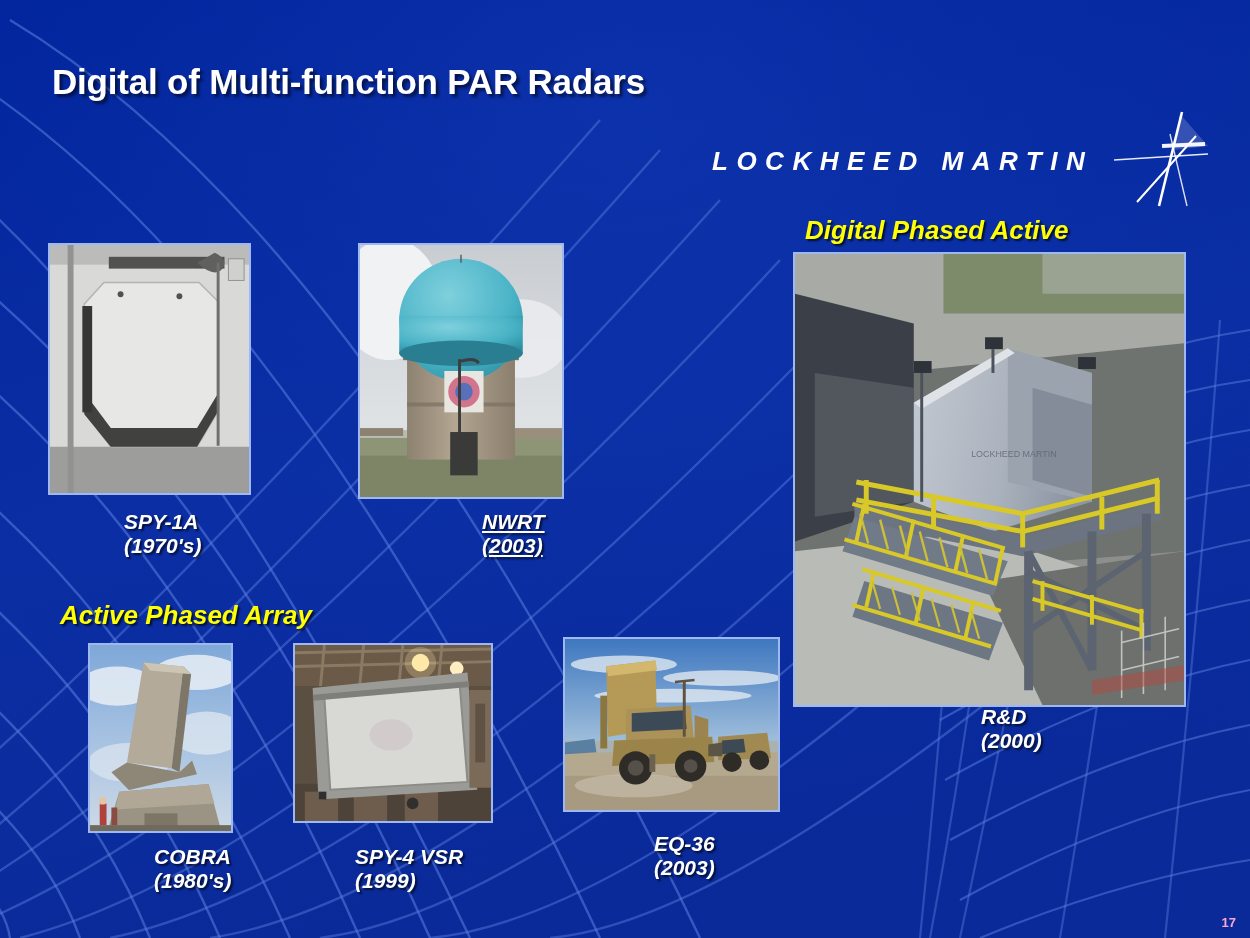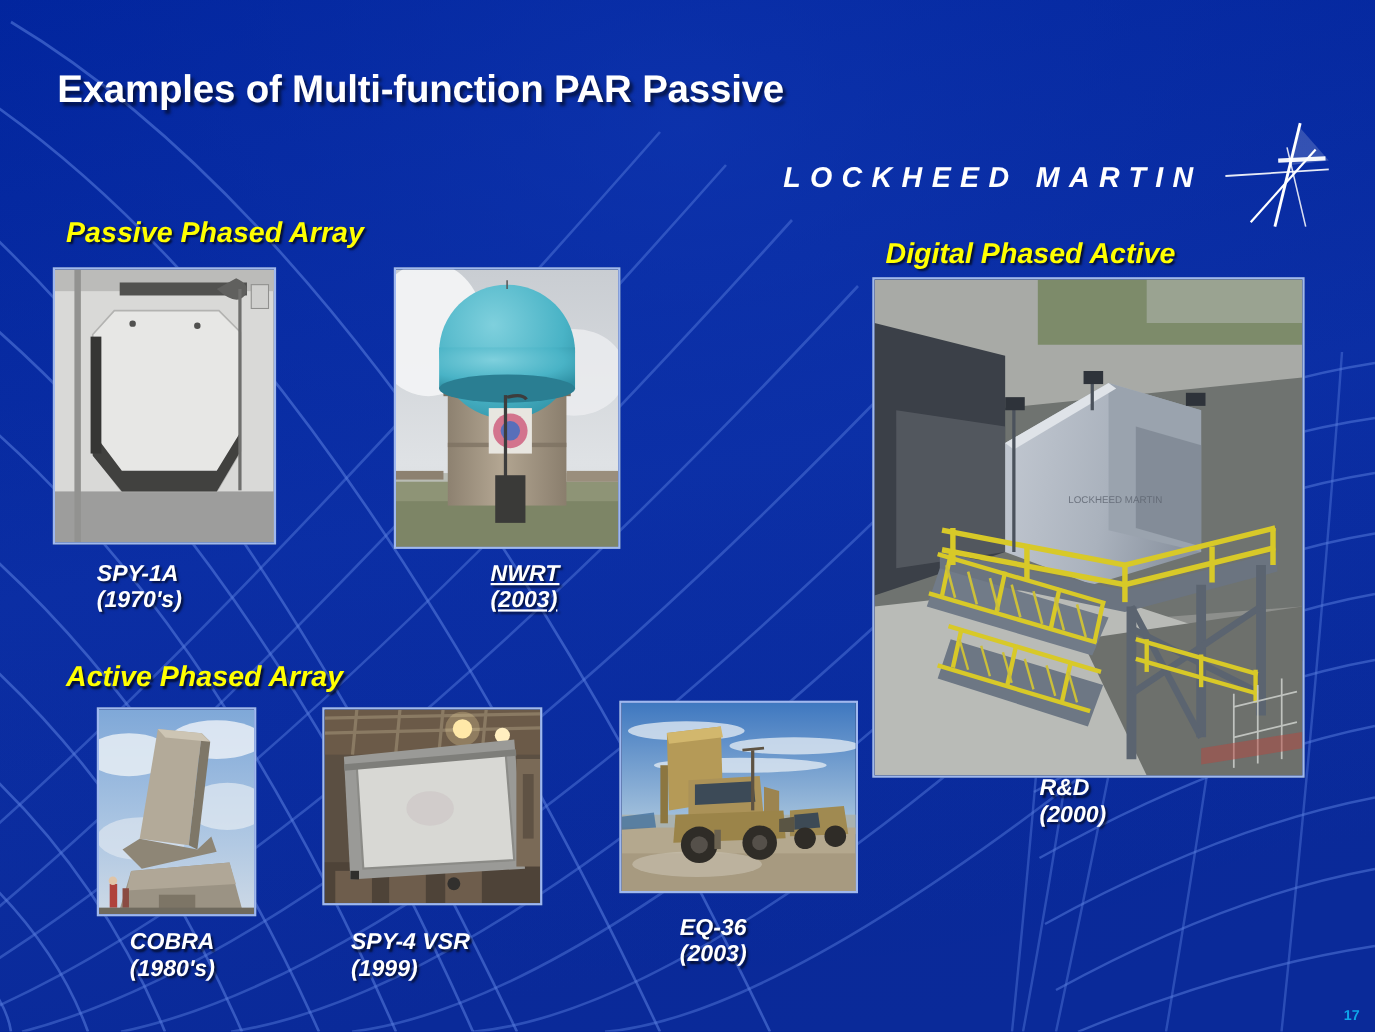--- a/index.html
+++ b/index.html
@@ -76,38 +76,38 @@
   .caption {
     position: absolute;
     font-size: 21px;
     font-weight: bold;
     font-style: italic;
     color: #ffffff;
     line-height: 1.12;
     text-shadow: 2px 2px 2px rgba(0,0,0,0.65);
     white-space: nowrap;
   }
-  .caption .ln { display: block; }
+  .caption .ln { display: block; margin-left: 36px; }
   
   .photo {
     position: absolute;
     border: 2px solid #9fb8f0;
     box-sizing: border-box;
     overflow: hidden;
     background: #203a70;
   }
   .photo svg { display: block; width: 100%; height: 100%; }
   
   #page-number {
     position: absolute;
     right: 14px;
     bottom: 8px;
     font-size: 13px;
     font-weight: bold;
-    color: #0ea5e9;
+    color: #f9a8d4;
   }
 </style>
 </head>
 <body>
 
 <div id="slide">
 
   <svg id="bg-lattice" viewBox="0 0 1250 938" preserveAspectRatio="none">
     <defs>
       <linearGradient id="bgGrad" x1="0" y1="0" x2="0.25" y2="1">
@@ -163,37 +163,36 @@
     </g>
     <g stroke="#5a7fe0" stroke-width="2.2" fill="none" opacity="0.42">
       <path d="M 1080 300 Q 1040 560 960 938"></path>
       <path d="M 1150 300 Q 1120 580 1060 938"></path>
       <path d="M 1220 320 Q 1200 600 1165 938"></path>
       <path d="M 1010 380 Q 985 640 930 938"></path>
       <path d="M 960 470 Q 945 690 920 938"></path>
     </g>
   </svg>
 
-  <div id="title">Examples of Multi-function PAR Passive</div>
+  <div id="title">Digital of Multi-function PAR Radars</div>
 
   <div id="logo">
     <div id="logo-text">LOCKHEED MARTIN</div>
     <svg id="logo-mark" width="110" height="100" viewBox="0 0 110 100">
       <g fill="none" stroke="#ffffff" stroke-width="2.2">
         <path d="M78 2 L55 96" stroke-width="2.6"></path>
         <path d="M92 26 L33 92" stroke-width="2"></path>
         <path d="M10 50 L104 44" stroke-width="1.6" opacity="0.9"></path>
         <path d="M58 36 L101 34" stroke-width="4" opacity="0.95"></path>
         <path d="M66 24 L83 96" stroke-width="1.4" opacity="0.85"></path>
       </g>
       <path d="M76 4 L70 40 L104 36 Z" fill="#ffffff" opacity="0.18"></path>
     </svg>
   </div>
 
-  <div class="section-head" id="head-passive">Passive Phased Array</div>
   <div class="section-head" id="head-active">Active Phased Array</div>
   <div class="section-head" id="head-digital">Digital Phased Active</div>
 
   <div class="photo" style="left:48px; top:243px; width:203px; height:252px;">
     <svg viewBox="0 0 203 252" preserveAspectRatio="none">
       <rect width="203" height="252" fill="#d8d8d6"></rect>
       <rect y="205" width="203" height="47" fill="#9a9a98"></rect>
       <rect x="0" y="0" width="203" height="20" fill="#b9b9b7"></rect>
       <rect x="18" y="0" width="6" height="252" fill="#8e8e8c"></rect>
       <path d="M35 60 L35 170 L62 205 L150 205 L172 168 L172 58 L152 38 L55 38 Z" fill="#e6e6e4" stroke="#b0b0ae" stroke-width="1.5"></path>

